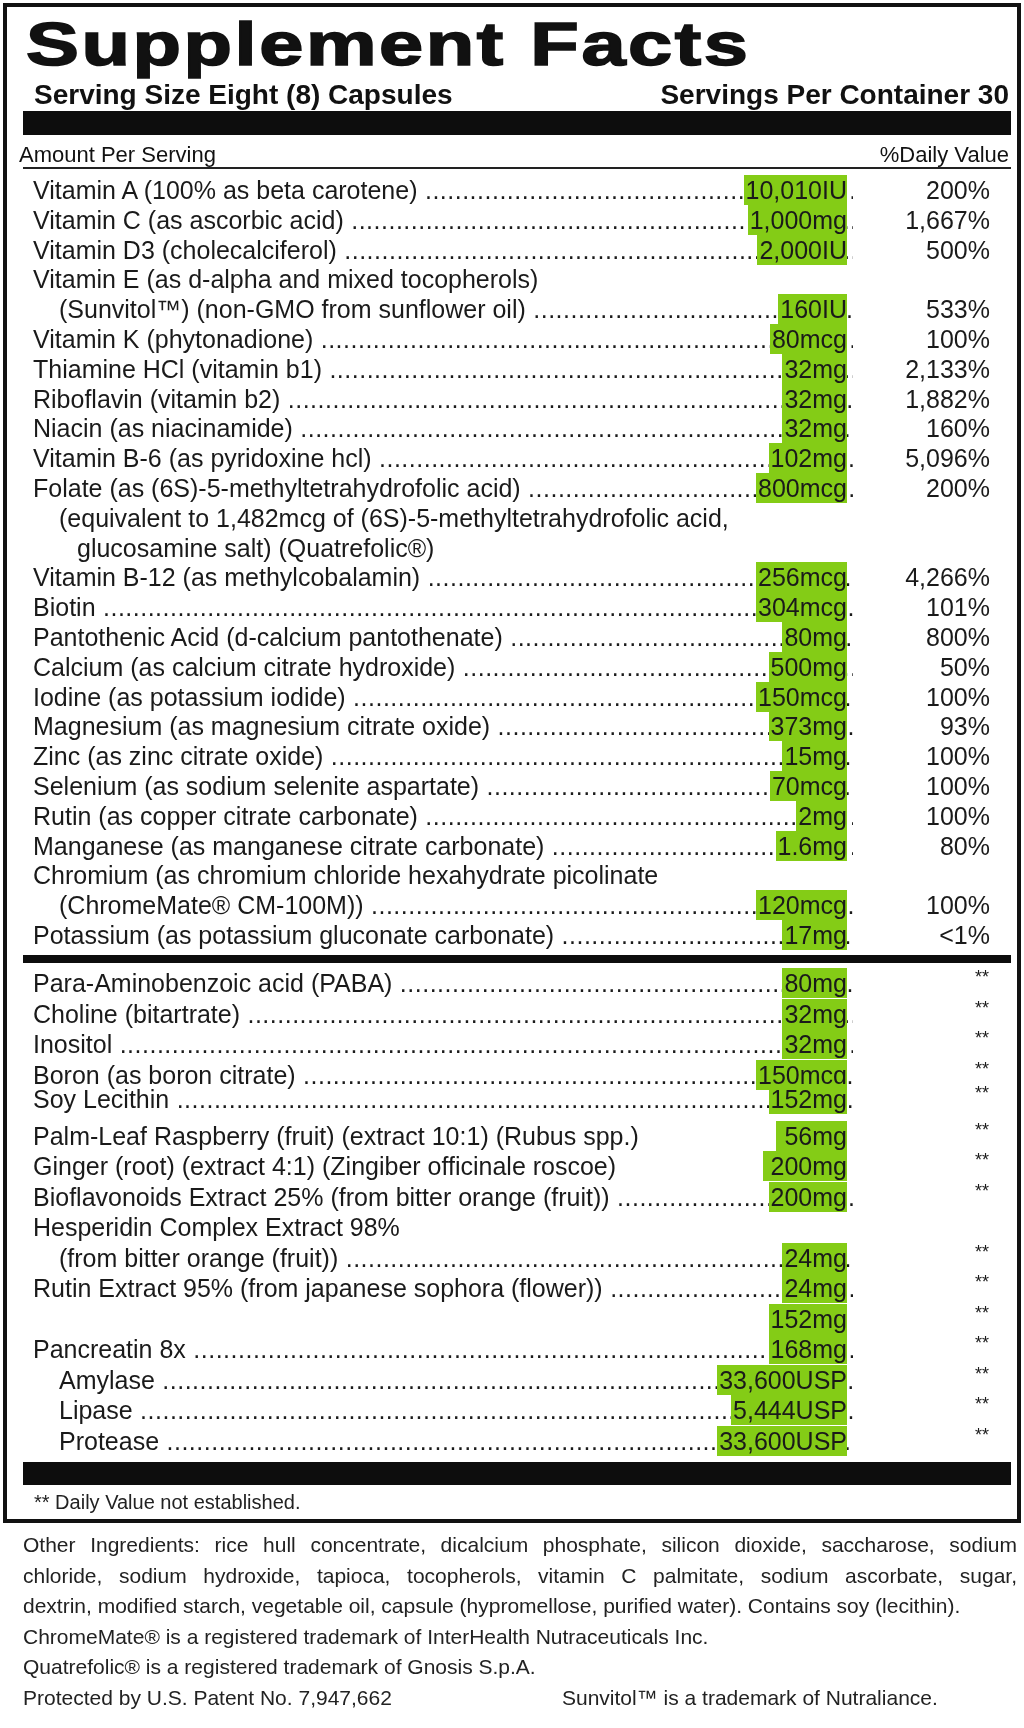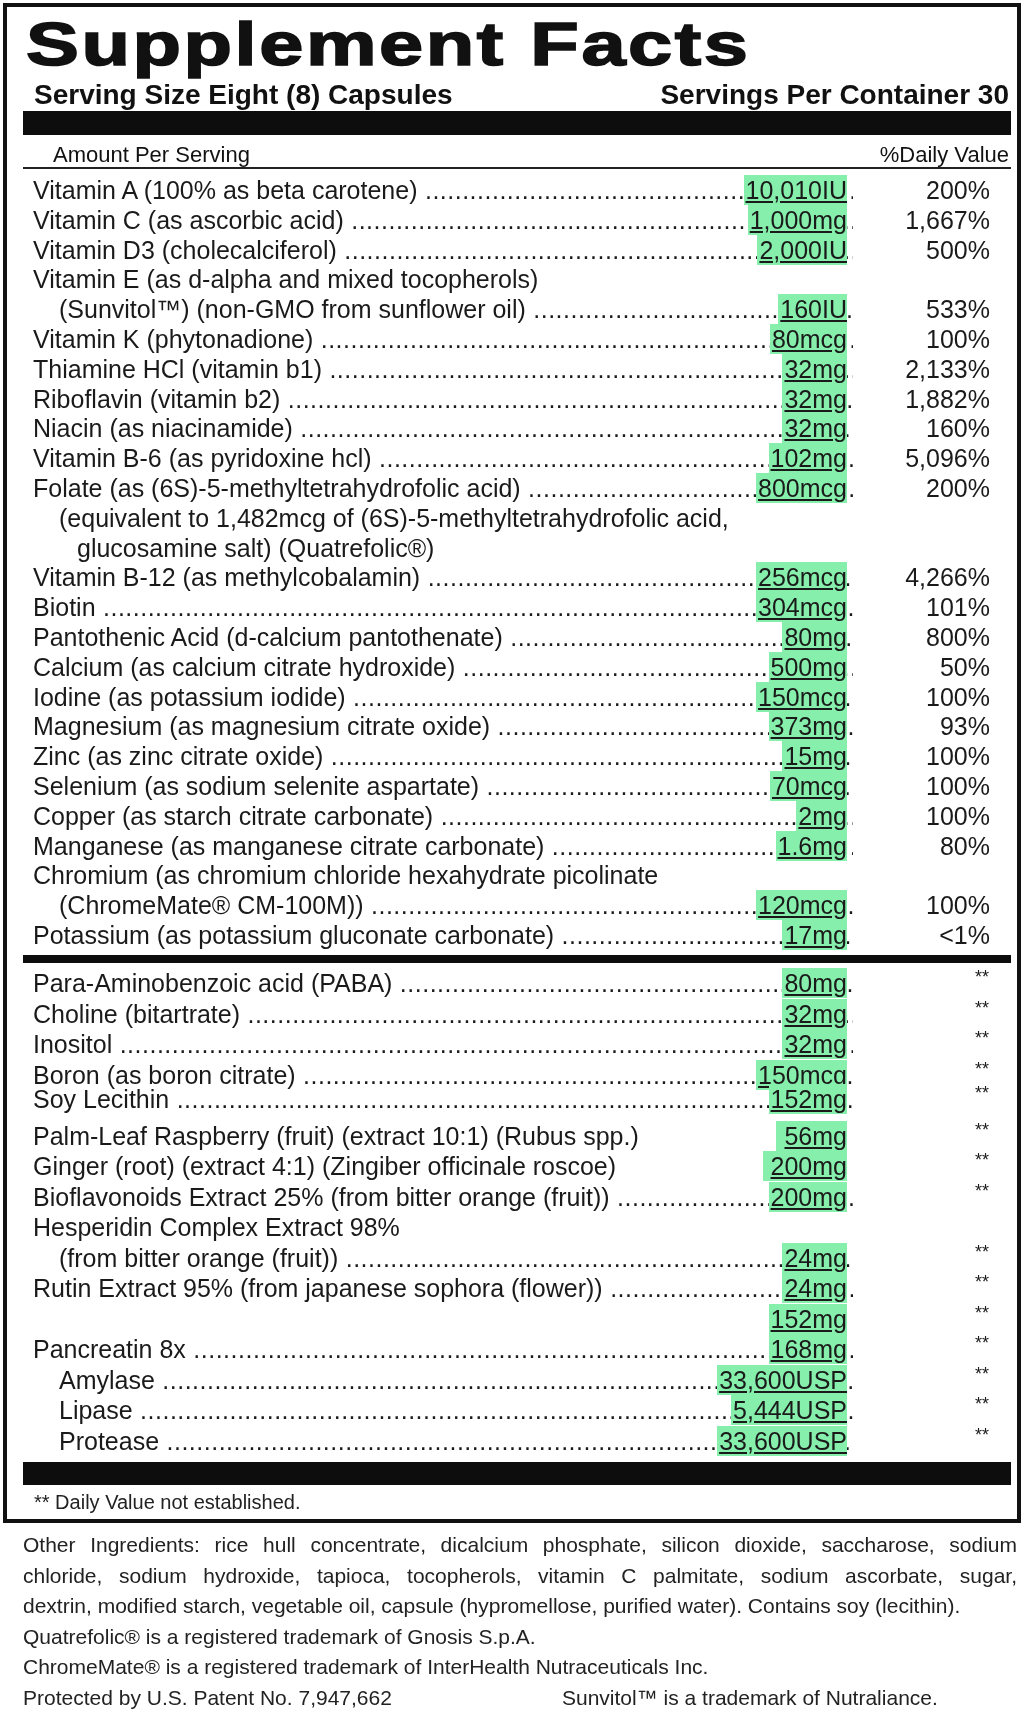--- a/index.html
+++ b/index.html
@@ -8,28 +8,28 @@
   .panel { position: absolute; left: 3px; top: 3px; width: 1010px; height: 1512px;
            border: 4px solid #111; box-sizing: content-box; }
   .title { position: absolute; left: 19px; top: 6px; font-size: 62px; font-weight: 900;
            color: #111; letter-spacing: 2px; transform-origin: left top; transform: scaleX(1.28);
            white-space: nowrap; -webkit-text-stroke: 1.6px #111; line-height: 1; }
   .serving { position: absolute; top: 72px; font-size: 28px; white-space: nowrap; line-height: 32px; color:#111;font-weight:bold; }
   .serving.left { left: 27px; }
   .serving.right { right: 8px; }
   .bar { position: absolute; left: 16px; right: 6px; background: #0d0d0d; }
   .hdr { position: absolute; top: 135px; font-size: 22px; line-height: 26px; white-space: nowrap; color:#111; }
-  .hdr.left { left: 46px; }
+  .hdr.left { left: 12px; }
   .hdr.right { right: 8px; }
   .rule { position: absolute; left: 16px; right: 6px; height: 2px; background: #222; }
   .row { position: absolute; left: 0; right: 0; height: 30px; font-size: 25px; line-height: 30px; white-space: nowrap; }
   .row .name { position: absolute; left: 26px; width: 820px; overflow: hidden; white-space: nowrap; }
   .row.indent .name { left: 52px; width: 794px; }
   .row .name.dots::after { content: " ..........................................................................................................................................................................."; letter-spacing: 0.5px; }
-  .row .amt { position: absolute; right: 170px; background: #86efac; padding-left: 2px; text-decoration: underline; }
+  .row .amt { position: absolute; right: 170px; background: #84cc16; padding-left: 2px; }
   .row .dv { position: absolute; right: 27px; text-align: center; }
   .row .dv.star { font-size: 18px; line-height: 18px; top: 0px; right: 28px; }
   .other { position: absolute; left: 23px; width: 994px; font-size: 21px; line-height: 30.5px; color: #222; }
   .other p { margin: 0; }
   .other .just { text-align: justify; text-align-last: justify; }
   .footer-row { position: relative; height: 30.5px; }
   .footer-row span { position: absolute; top: 0; }
 </style>
 </head>
 <body>
@@ -137,21 +137,21 @@
         <span class="name dots">Zinc (as zinc citrate oxide)</span>
         <span class="amt">15mg</span>
         <span class="dv">100%</span>
       </div>
       <div class="row" style="top: 764px;">
         <span class="name dots">Selenium (as sodium selenite aspartate)</span>
         <span class="amt">70mcg</span>
         <span class="dv">100%</span>
       </div>
       <div class="row" style="top: 793.8px;">
-        <span class="name dots">Copper (as starch citrate carbonate)</span>
+        <span class="name dots">Rutin (as copper citrate carbonate)</span>
         <span class="amt">2mg</span>
         <span class="dv">100%</span>
       </div>
       <div class="row" style="top: 823.6px;">
         <span class="name dots">Manganese (as manganese citrate carbonate)</span>
         <span class="amt">1.6mg</span>
         <span class="dv">80%</span>
       </div>
       <div class="row" style="top: 853.4px;">
         <span class="name">Chromium  (as chromium chloride hexahydrate picolinate</span>
@@ -251,19 +251,19 @@
     </div>
 
   <div class="bar" style="top:1455px;height:23px;"></div>
   <div style="position:absolute;left:27px;top:1482px;font-size:20px;line-height:26px;color:#222;white-space:nowrap;">** Daily Value not established.</div>
 </div>
 
 <div class="other" style="top:1530px;">
   <p class="just">Other Ingredients: rice hull concentrate, dicalcium phosphate, silicon dioxide, saccharose, sodium</p>
   <p class="just">chloride, sodium hydroxide, tapioca, tocopherols, vitamin C palmitate, sodium ascorbate, sugar,</p>
   <p>dextrin, modified starch, vegetable oil, capsule (hypromellose, purified water).  Contains soy (lecithin).</p>
+  <p>ChromeMate® is a registered trademark of InterHealth Nutraceuticals Inc.</p>
   <p>Quatrefolic® is a registered trademark of Gnosis S.p.A.</p>
-  <p>ChromeMate® is a registered trademark of InterHealth Nutraceuticals Inc.</p>
   <div class="footer-row">
     <span style="left:0;">Protected by U.S. Patent No. 7,947,662</span>
     <span style="left:539px;">Sunvitol™ is a trademark of Nutraliance.</span>
   </div>
 </div>
 
 </body></html>

